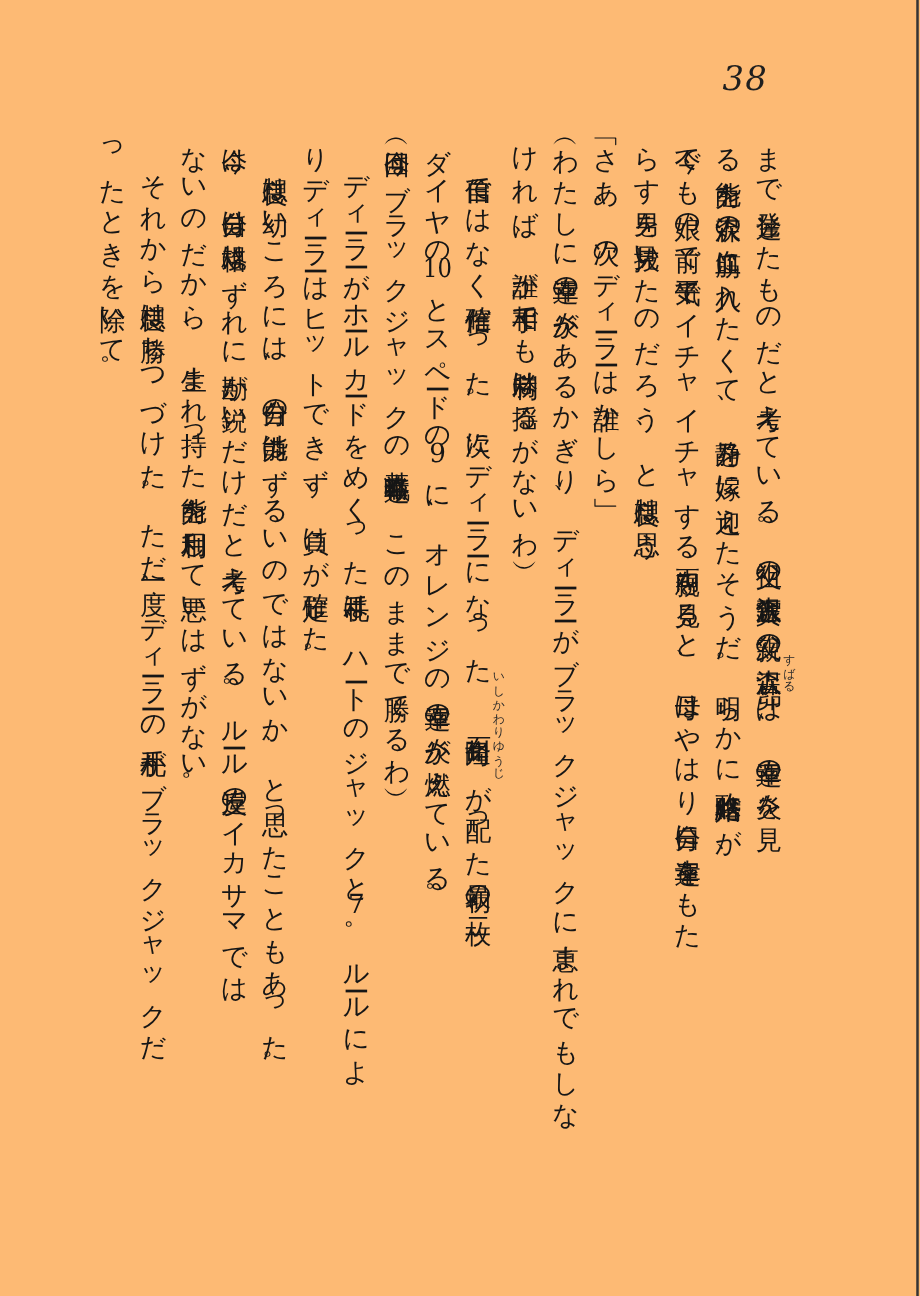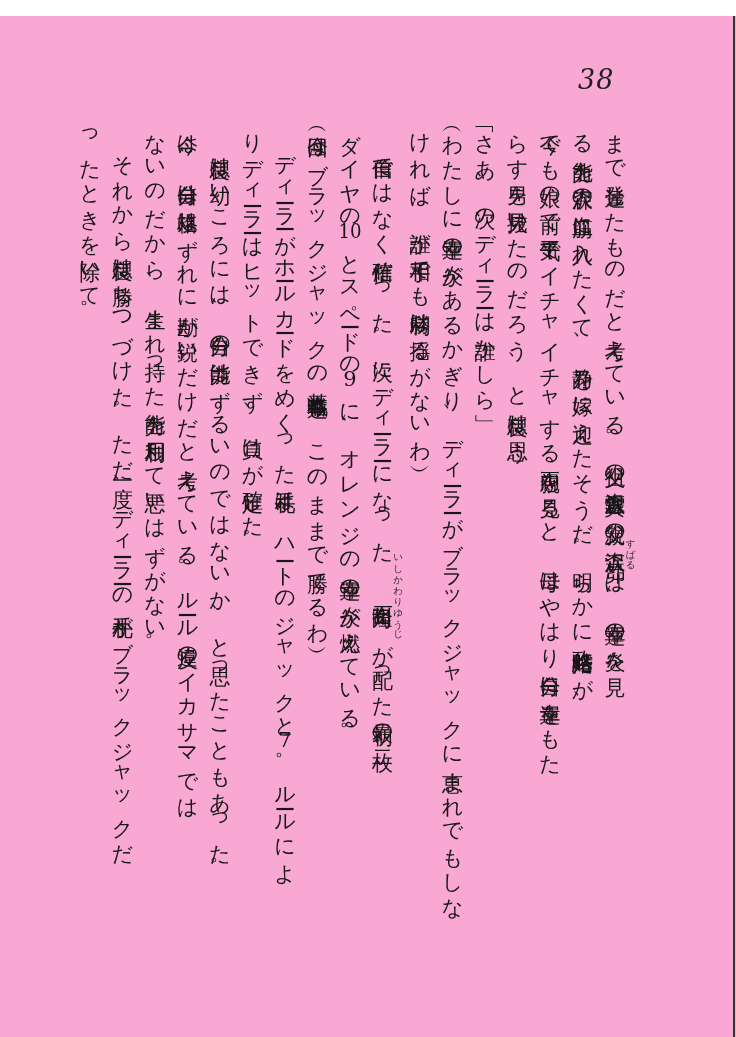--- a/index.html
+++ b/index.html
@@ -10,22 +10,21 @@
     width: 736px;
     height: 1037px;
     position: relative;
     background: #fefefe;
     overflow: hidden;
     font-family: "DejaVu Serif", "Liberation Serif", serif;
   }
   .page {
     position: absolute;
     inset: 0;
-    background: #f9a8d4;
-    margin-top: 16px;
+    background: #fdba74;
   }
   .page-edge {
     position: absolute;
     top: 0;
     right: 1px;
     width: 2px;
     height: 1037px;
     background: #343434;
   }
   .page-number {

